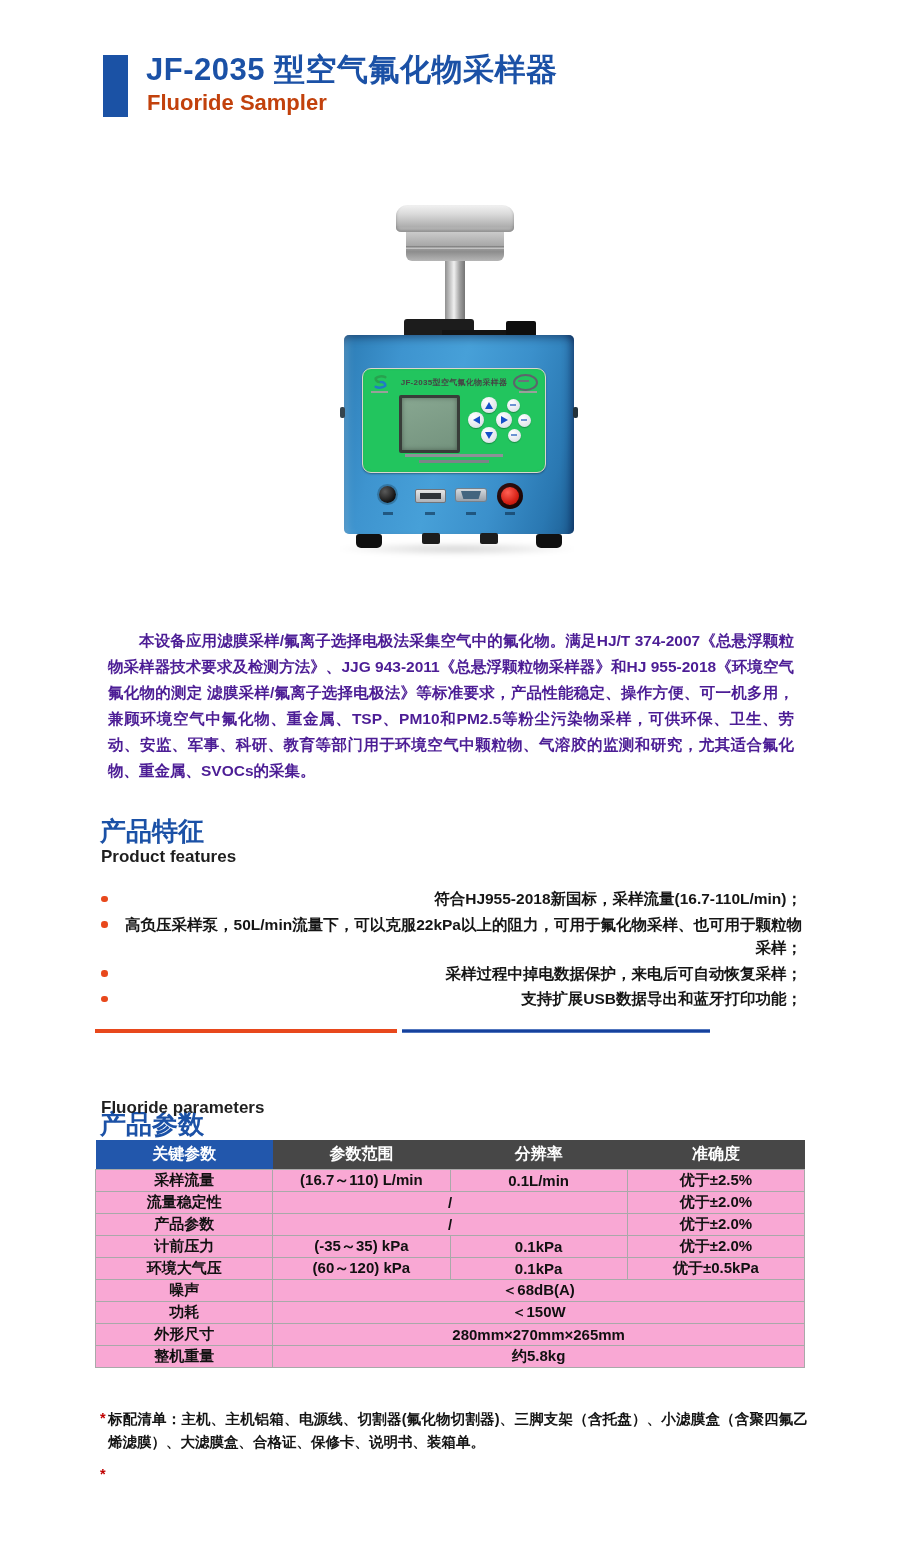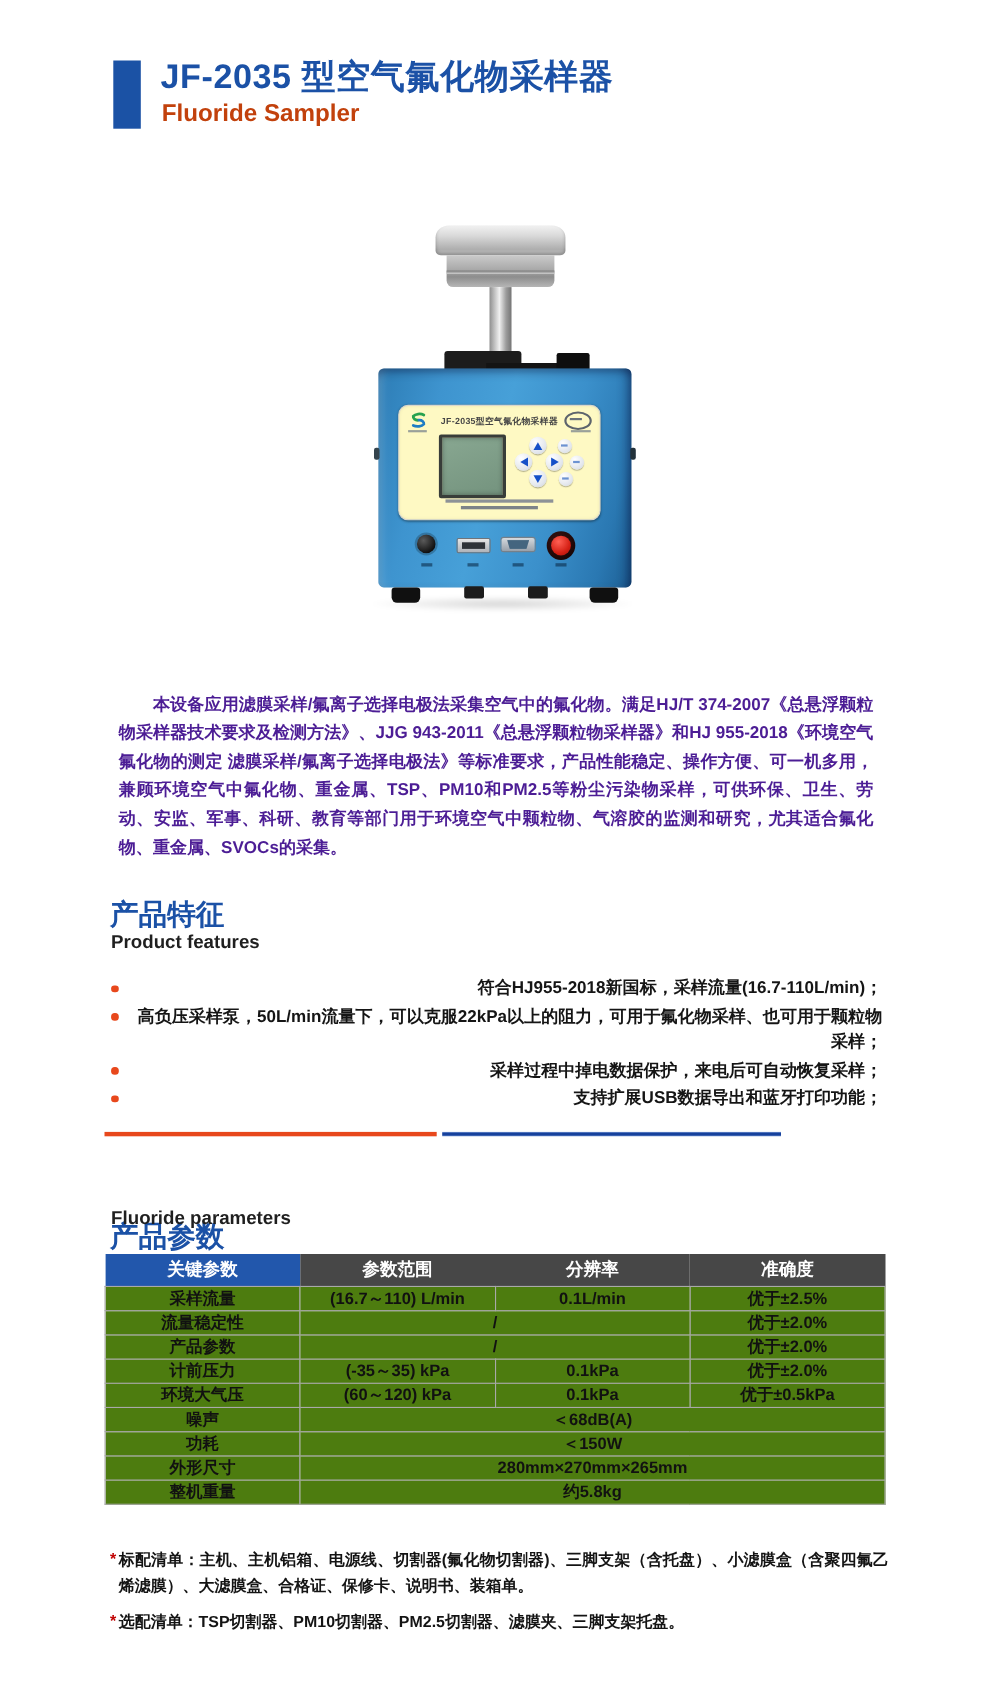--- a/index.html
+++ b/index.html
@@ -31,21 +31,21 @@
   .stem { left:115px; top:71px; width:20px; height:74px;
     background:linear-gradient(90deg,#8f8f8f,#f0f0f0 45%,#9d9d9d 75%,#747474); }
   .bracket-main { left:74px; top:129px; width:70px; height:21px; background:#1c1c1c; border-radius:3px; }
   .bracket-arm { left:112px; top:140px; width:92px; height:8px; background:#141414; }
   .bracket-block { left:176px; top:131px; width:30px; height:17px; background:#0e0e0e; border-radius:2px; }
   .box { left:14px; top:145px; width:230px; height:199px; border-radius:5px;
     background:linear-gradient(105deg,#2c7cb5 0%,#3e94cf 22%,#47a0d8 45%,#3b90cb 68%,#2a78b2 88%,#1d5f94 100%);
     box-shadow:inset 0 7px 9px -4px rgba(0,0,35,.40), inset -9px 0 10px -6px rgba(0,0,45,.45), inset 8px 0 10px -6px rgba(255,255,255,.25); }
   .screw-l { left:10px; top:217px; width:5px; height:11px; background:#35444d; border-radius:2px; }
   .screw-r { left:243px; top:217px; width:5px; height:11px; background:#23323b; border-radius:2px; }
-  .panel { left:32px; top:178px; width:182px; height:103px; background:#fef9c3;
+  .panel { left:32px; top:178px; width:182px; height:103px; background:#22c55e;
     border:1px solid #d9d7cc; border-radius:9px;
     box-shadow:0 1px 2px rgba(0,0,0,.35), inset 0 0 3px rgba(0,0,0,.08); }
   .logo { left:9px; top:5px; width:17px; height:16px; }
   .logo-sub { left:8px; top:22px; width:17px; height:2px; background:#9aa09a; }
   .panel-title { left:0; right:0; top:8px; text-align:center; font-size:8px; font-weight:700; color:#454545; letter-spacing:0.3px; white-space:nowrap; }
   .badge { right:7px; top:5px; width:21px; height:13px; border:2px solid #5d646c; border-radius:50%; }
   .badge::after { content:""; position:absolute; left:3px; top:4px; width:11px; height:2px; background:#6a727a; }
   .badge-sub { right:8px; top:22px; width:18px; height:2px; background:#9aa09a; }
   .lcd { left:36px; top:26px; width:55px; height:52px; background:linear-gradient(160deg,#88a791,#74937e);
     border:3px solid #383d39; border-radius:2px; box-shadow:inset 0 0 5px rgba(0,0,0,.35); }
@@ -108,21 +108,21 @@
 
   
   table.params { position:absolute; left:95px; top:1140px; width:710px;
     border-collapse:collapse; table-layout:fixed; }
   table.params col { width:25%; }
   table.params th { height:29px; font-size:16px; font-weight:700; color:#ffffff;
     text-align:center; padding:0; border:0; }
   table.params th.h-key { background:#2257ac; }
   table.params th.h-std { background:#474747; }
   table.params td { height:21px; font-size:15px; font-weight:600; color:#111111;
-    text-align:center; padding:0; border:1px solid #a9a9a9; background:#4d7c0f; white-space:nowrap; }
+    text-align:center; padding:0; border:1px solid #a9a9a9; background:#f9a8d4; white-space:nowrap; }
 
   
   .notes { left:100px; top:1408px; width:708px; }
   .note { position:relative; padding-left:8px; font-size:14.5px; font-weight:700;
     color:#141414; line-height:23px; margin-bottom:10px; text-align:justify; }
   .note .star { position:absolute; left:0; top:-1px; color:#c00000; }
 </style>
 </head>
 <body>
 
@@ -267,14 +267,14 @@
       </tr>
       <tr>
         <td>整机重量</td>
         <td colspan="3">约5.8kg</td>
       </tr>
     </tbody>
 </table>
 
 <div class="abs notes">
     <div class="note"><span class="star">*</span><span>标配清单：主机、主机铝箱、电源线、切割器(氟化物切割器)、三脚支架（含托盘）、小滤膜盒（含聚四氟乙烯滤膜）、大滤膜盒、合格证、保修卡、说明书、装箱单。</span></div>
-    <div class="note"><span class="star">*</span><span>选配清单：TSP切割器、PM10切割器、PM2.5切割器、滤膜夹、三脚支架托盘。</span></div>
+    <div class="note"><span class="star">*</span></div>
   </div>
 
 </body></html>

